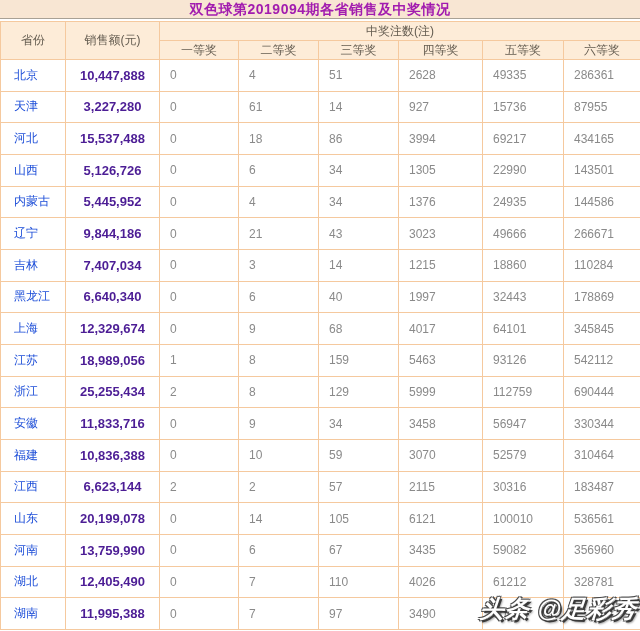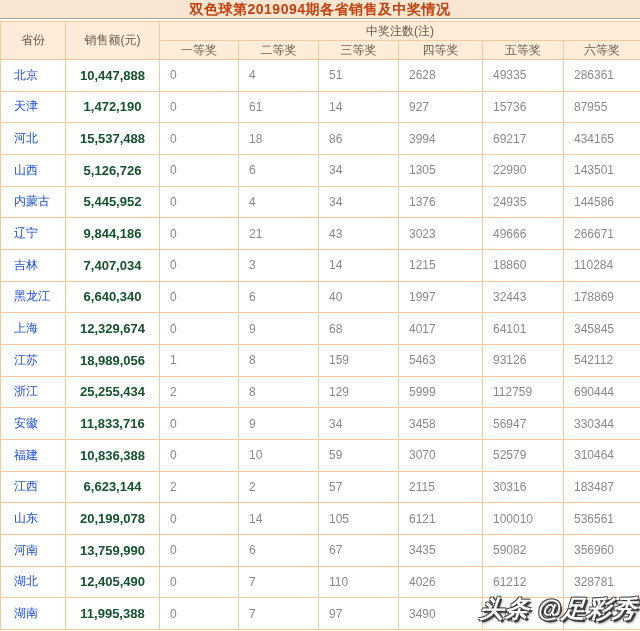--- a/index.html
+++ b/index.html
@@ -13,21 +13,21 @@
     font-family: "Liberation Sans", "DejaVu Sans", sans-serif;
   }
   .title-bar {
     width: 640px;
     height: 19px;
     background: #f8e6d3;
     border-bottom: 1px solid #a9a195;
     text-align: center;
     font-size: 14px;
     font-weight: bold;
-    color: #c2410c;
+    color: #a21caf;
     line-height: 19px;
     letter-spacing: 0.5px;
   }
   table.sales {
     margin-top: 2px;
     width: 640px;
     height: 609px;
     border-collapse: collapse;
     table-layout: fixed;
   }
@@ -52,21 +52,21 @@
     text-align: left;
     padding-left: 10px;
   }
   table.sales tbody td.prov {
     padding-left: 13px;
     color: #1d4ed8;
   }
   table.sales tbody td.sales-val {
     text-align: center;
     padding-left: 0;
-    color: #14532d;
+    color: #4c1d95;
     font-weight: bold;
     font-size: 13px;
   }
   .watermark {
     position: absolute;
     right: 3px;
     bottom: 6px;
     font-size: 24px;
     font-weight: bold;
     font-style: italic;
@@ -121,21 +121,21 @@
           <td class="sales-val">10,447,888</td>
           <td class="prize">0</td>
           <td class="prize">4</td>
           <td class="prize">51</td>
           <td class="prize">2628</td>
           <td class="prize">49335</td>
           <td class="prize">286361</td>
         </tr>
         <tr>
           <td class="prov">天津</td>
-          <td class="sales-val">1,472,190</td>
+          <td class="sales-val">3,227,280</td>
           <td class="prize">0</td>
           <td class="prize">61</td>
           <td class="prize">14</td>
           <td class="prize">927</td>
           <td class="prize">15736</td>
           <td class="prize">87955</td>
         </tr>
         <tr>
           <td class="prov">河北</td>
           <td class="sales-val">15,537,488</td>

